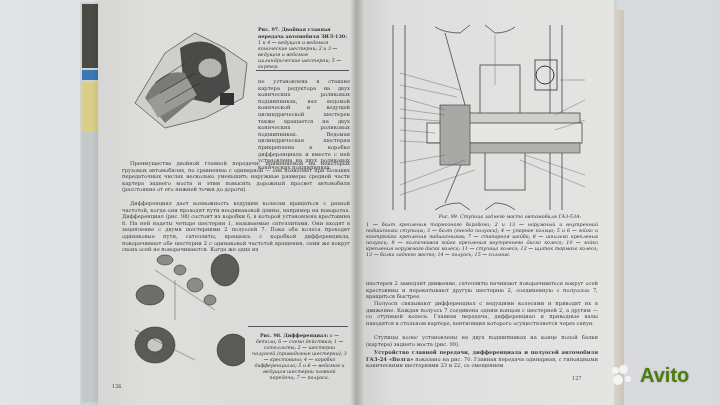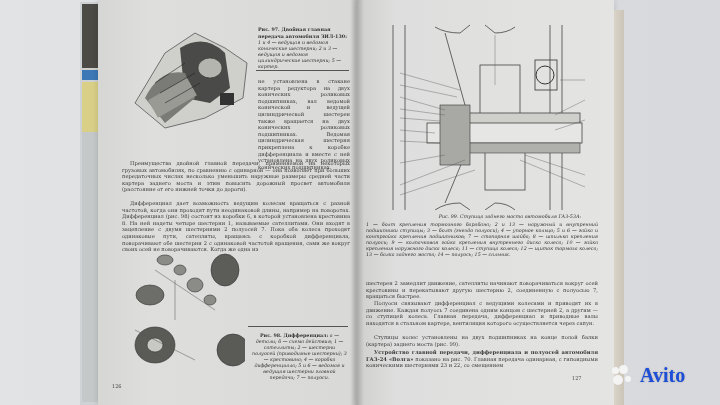--- a/index.html
+++ b/index.html
@@ -11,21 +11,21 @@
   .page-left{left:98px;top:0;width:258px;height:405px;background:linear-gradient(90deg,#d6d6d4 0%,#dededc 20%,#d9d9d7 100%);}
   .page-right{left:356px;top:0;width:258px;height:405px;background:linear-gradient(90deg,#cfcfcd 0%,#dedede 15%,#e4e4e2 100%);}
   .right-edge{position:absolute;left:614px;top:10px;width:10px;height:395px;background:linear-gradient(90deg,#d9d3c8,#cbc4b7);}
   .gutter{position:absolute;left:350px;top:0;width:14px;height:405px;background:linear-gradient(90deg,rgba(0,0,0,0) 0%,rgba(0,0,0,0.18) 50%,rgba(0,0,0,0) 100%);}
   .text{position:absolute;color:#3a3a3a;font-size:5.2px;line-height:6.6px;text-align:justify;filter:blur(0.35px);}
   .cap{position:absolute;color:#333;font-size:4.8px;line-height:6px;font-style:italic;filter:blur(0.35px);}
   .cap b{font-style:normal;}
   .rule{position:absolute;height:1px;background:#555;}
   .pnum{position:absolute;font-size:5px;color:#444;}
   .fig{position:absolute;}
-  .watermark{position:absolute;left:612px;top:364px;display:flex;align-items:center;gap:4px;color:#1d4ed8;font-family:Liberation Serif, serif;font-weight:bold;font-size:20px;text-shadow:0 0 2px rgba(0,0,0,0.25);}
+  .watermark{position:absolute;left:612px;top:364px;display:flex;align-items:center;gap:4px;color:#4d7c0f;font-family:Liberation Sans, sans-serif;font-weight:bold;font-size:20px;text-shadow:0 0 2px rgba(0,0,0,0.25);}
   .dots{position:relative;width:24px;height:22px;}
   .dots span{position:absolute;background:#f4f4f4;border-radius:50%;}
 </style>
 </head>
 <body>
 
 <div class="bg"></div>
 
 <div class="spine-cover"></div>
 <div class="spine-stripe" style="top:4px;height:64px;background:#4c4a45;"></div>

